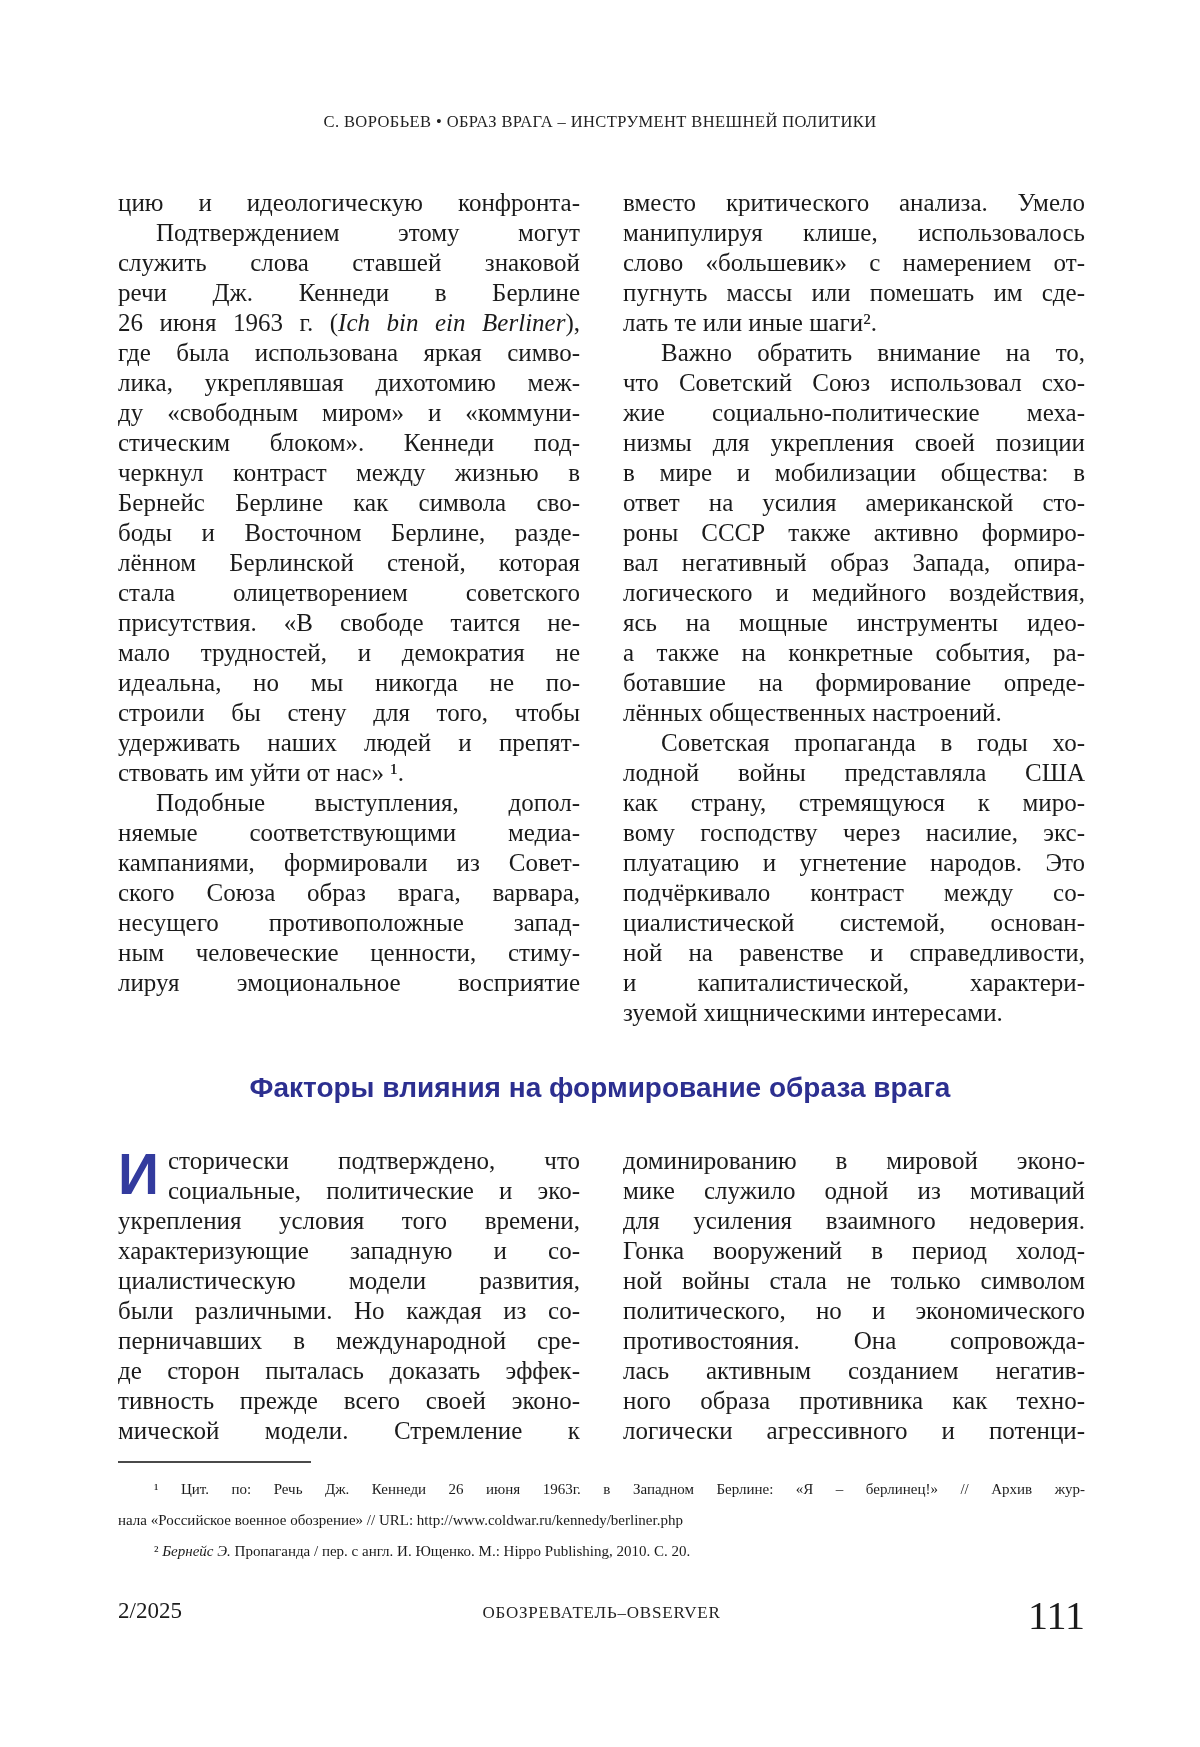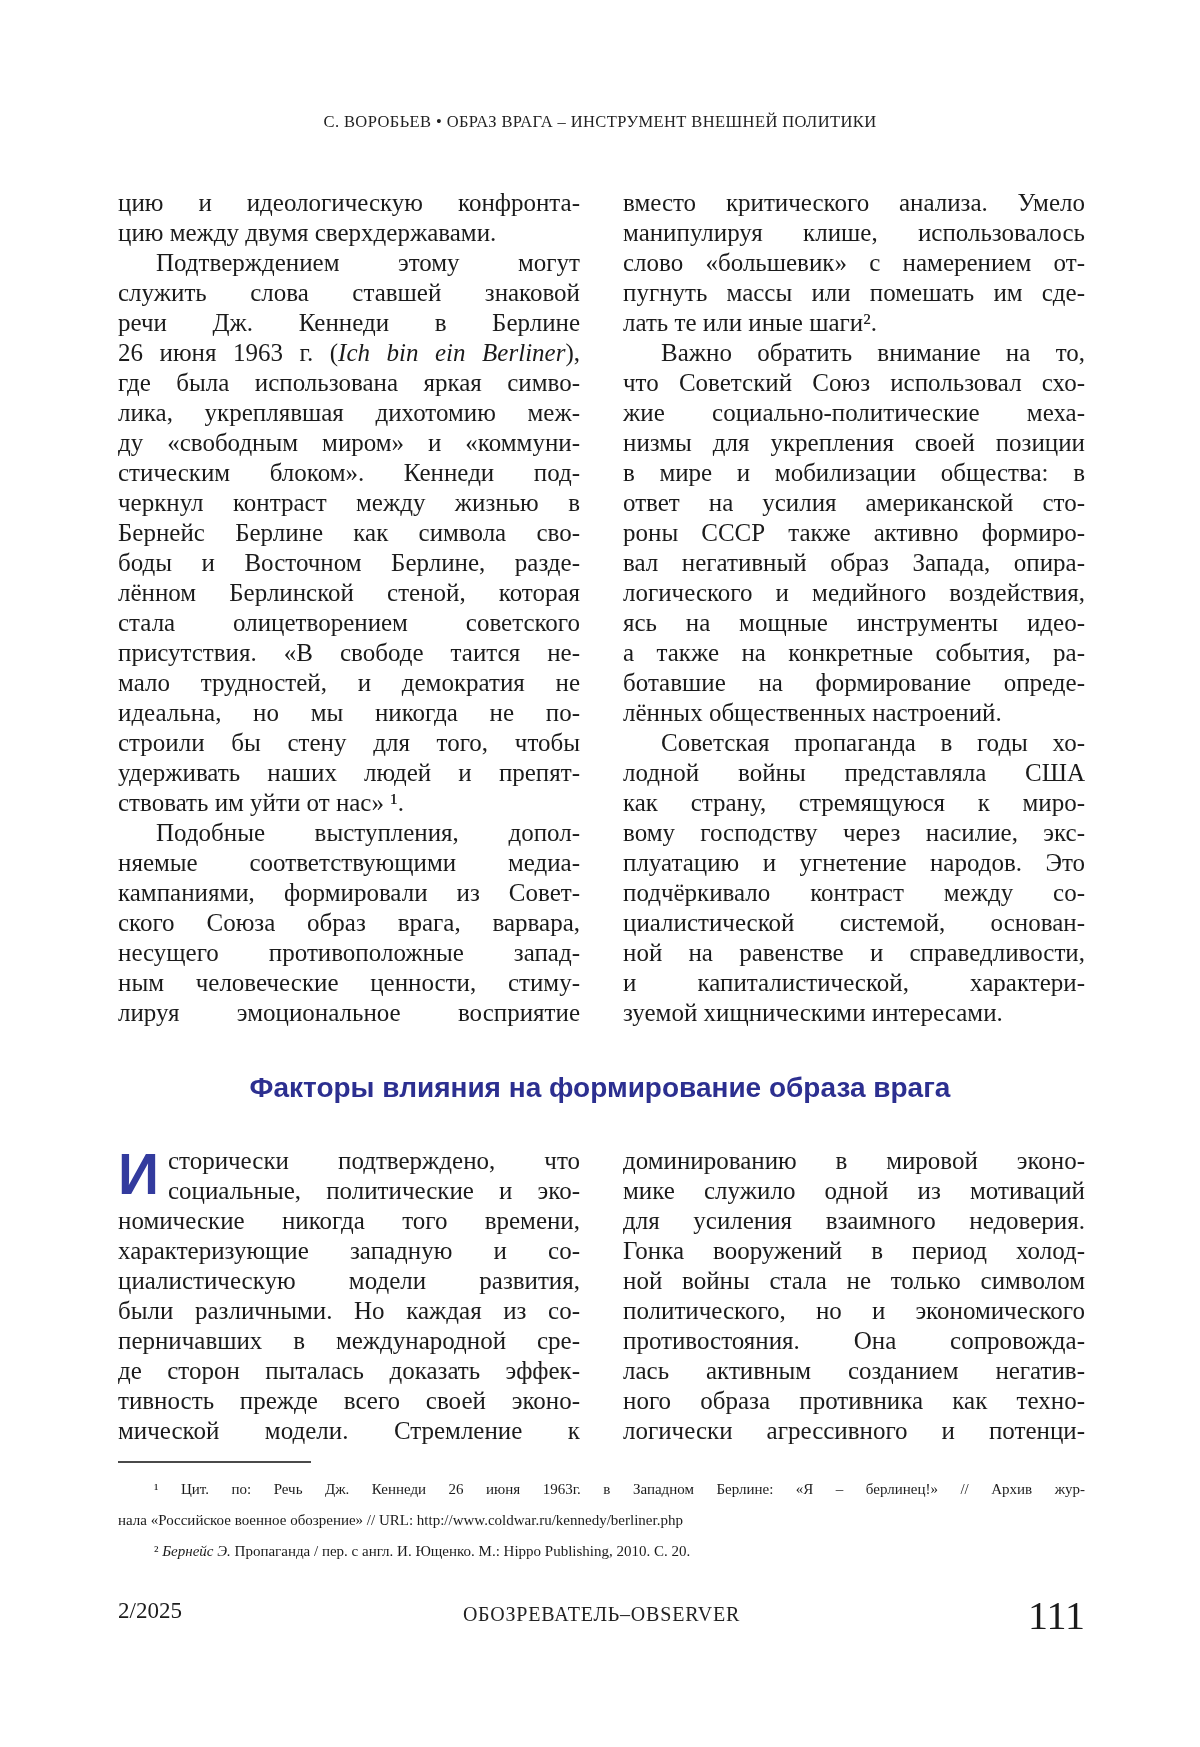--- a/index.html
+++ b/index.html
@@ -28,33 +28,32 @@
   .dropcap{
     float:left;font-family:"Liberation Sans", sans-serif;font-weight:bold;
     font-size:57px;line-height:51px;color:#333b9e;margin:3px 9px 0 0;
   }
   .fn-sep{position:absolute;left:118px;top:1461px;width:193px;height:0;border-top:2px solid #4a4a4a;}
   .footnotes{position:absolute;left:118px;top:1475px;width:967px;font-size:15px;line-height:29px;color:#1b1b1b;}
   .footnotes .line.indent{padding-left:36px;}
   .footnotes .line{margin-bottom:2px;}
   .page-footer{position:absolute;left:118px;top:1592px;width:967px;height:44px;}
   .footer-issue{position:absolute;left:0;top:6px;font-size:23px;}
-  .footer-journal{position:absolute;left:0;top:11px;width:100%;text-align:center;font-size:20px;letter-spacing:0.8px;color:#222;}
+  .footer-journal{position:absolute;left:0;top:11px;width:100%;text-align:center;font-size:17px;letter-spacing:0.8px;color:#222;}
   .footer-page{position:absolute;right:0;top:0;font-size:40px;margin-left:26px;}
 </style>
 </head>
 <body>
 
 <div class="page">
 
   <div class="running-header">С. ВОРОБЬЕВ • ОБРАЗ ВРАГА – ИНСТРУМЕНТ ВНЕШНЕЙ ПОЛИТИКИ</div>
 
   <div class="col col-top-left">
       <div class="line"><span>цию и идеологическую конфронта-</span></div>
-      <div class="line end"><span>цию между двумя сверхдержавами.</span></div>
       <div class="line indent"><span>Подтверждением этому могут</span></div>
       <div class="line"><span>служить слова ставшей знаковой</span></div>
       <div class="line"><span>речи Дж. Кеннеди в Берлине</span></div>
       <div class="line"><span>26 июня 1963 г. (</span><span class="it">Ich bin ein Berliner</span><span>),</span></div>
       <div class="line"><span>где была использована яркая симво-</span></div>
       <div class="line"><span>лика, укреплявшая дихотомию меж-</span></div>
       <div class="line"><span>ду «свободным миром» и «коммуни-</span></div>
       <div class="line"><span>стическим блоком». Кеннеди под-</span></div>
       <div class="line"><span>черкнул контраст между жизнью в</span></div>
       <div class="line"><span>Бернейс Берлине как символа сво-</span></div>
@@ -106,21 +105,21 @@
       <div class="line"><span>и капиталистической, характери-</span></div>
       <div class="line end"><span>зуемой хищническими интересами.</span></div>
     </div>
 
   <h2 class="section-heading">Факторы влияния на формирование образа врага</h2>
 
   <div class="col col-bottom-left">
     <span class="dropcap">И</span>
   <div class="line"><span>сторически подтверждено, что</span></div>
       <div class="line"><span>социальные, политические и эко-</span></div>
-      <div class="line"><span>номические никогда того времени,</span></div>
+      <div class="line"><span>укрепления условия того времени,</span></div>
       <div class="line"><span>характеризующие западную и со-</span></div>
       <div class="line"><span>циалистическую модели развития,</span></div>
       <div class="line"><span>были различными. Но каждая из со-</span></div>
       <div class="line"><span>перничавших в международной сре-</span></div>
       <div class="line"><span>де сторон пыталась доказать эффек-</span></div>
       <div class="line"><span>тивность прежде всего своей эконо-</span></div>
       <div class="line"><span>мической модели. Стремление к</span></div>
     </div>
 
   <div class="col col-bottom-right">

